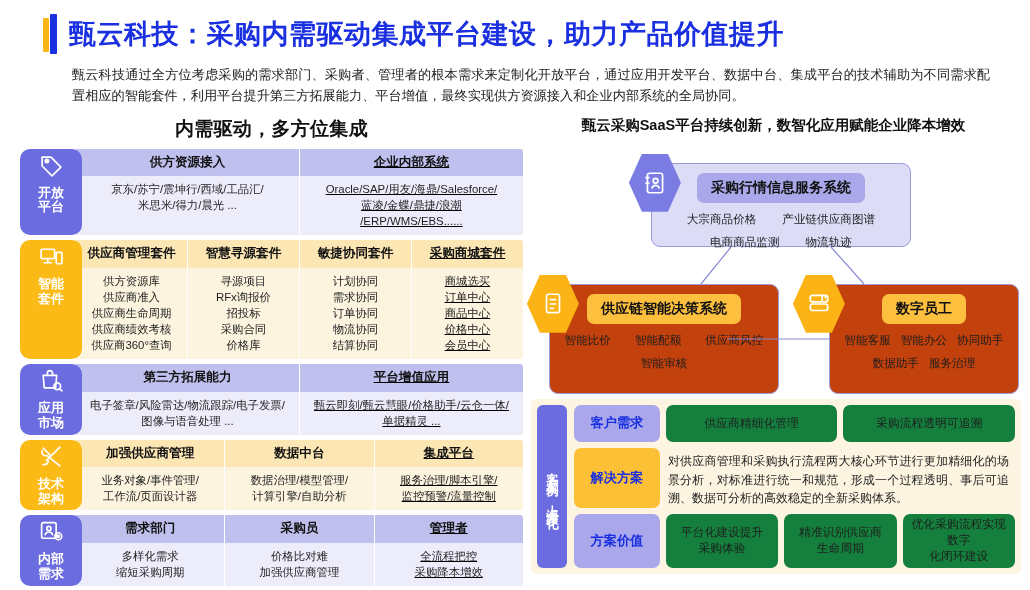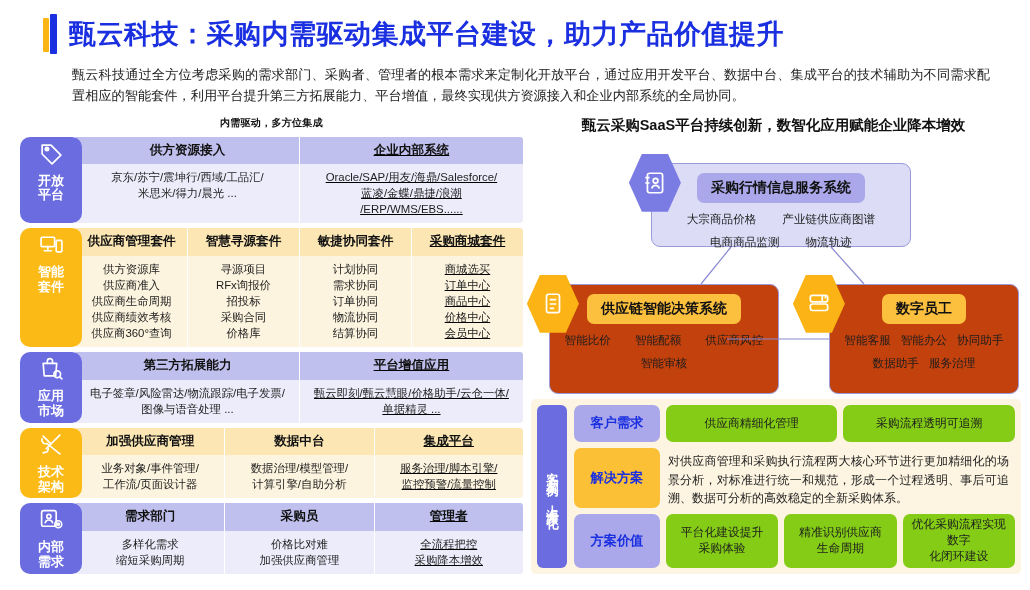--- a/index.html
+++ b/index.html
@@ -28,21 +28,21 @@
     font-size: 13.2px; line-height: 1.62; color: #222;
     text-align: justify;
   }
 
   
   .body-wrap { display: flex; padding: 9px 14px 0 20px; gap: 8px; }
   .col-left { width: 508px; }
   .col-right { width: 490px; position: relative; }
 
   .sect-title {
-    text-align: center; font-size: 10px; font-weight: bold;
+    text-align: center; font-size: 19px; font-weight: bold;
     color: #111; margin-bottom: 7px; letter-spacing: .3px;
   }
 
   
   .row { display: flex; margin-bottom: 5px; position: relative; }
   .row-badge {
     width: 62px; flex: 0 0 62px;
     border-radius: 10px;
     display: flex; flex-direction: column;
     align-items: center; justify-content: flex-start;
@@ -135,21 +135,21 @@
   .case-row { flex: 1; display: flex; gap: 6px; }
   .case-label {
     width: 86px; flex: 0 0 86px; border-radius: 7px;
     display: flex; align-items: center; justify-content: center;
     font-size: 13.2px; font-weight: bold;
   }
   .case-label.purple { background: #aaa8ea; color: #1a2fe0; }
   .case-label.amber  { background: #fcc037; color: #1a2fe0; }
   .case-cells { flex: 1; display: flex; gap: 6px; }
   .case-cell {
-    flex: 1; background: #84cc16; border-radius: 7px;
+    flex: 1; background: #15803d; border-radius: 7px;
     display: flex; align-items: center; justify-content: center;
     text-align: center; font-size: 11.8px; color: #1d1d1d; line-height: 1.35;
     padding: 3px 5px; white-space: pre-line;
   }
   .case-para {
     flex: 1; font-size: 12px; color: #1d1d1d; line-height: 1.55;
     padding: 4px 6px 0 2px; text-align: justify;
   }
 </style>
 </head>

